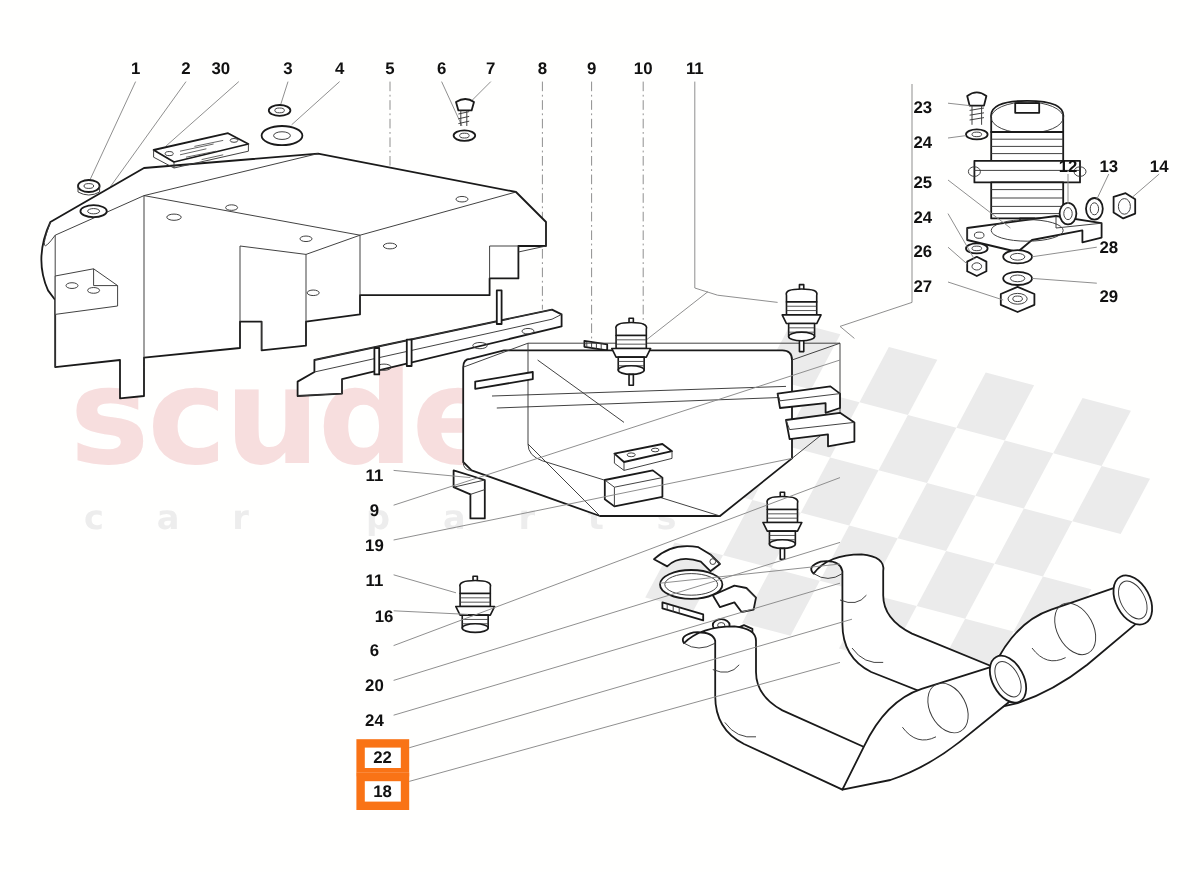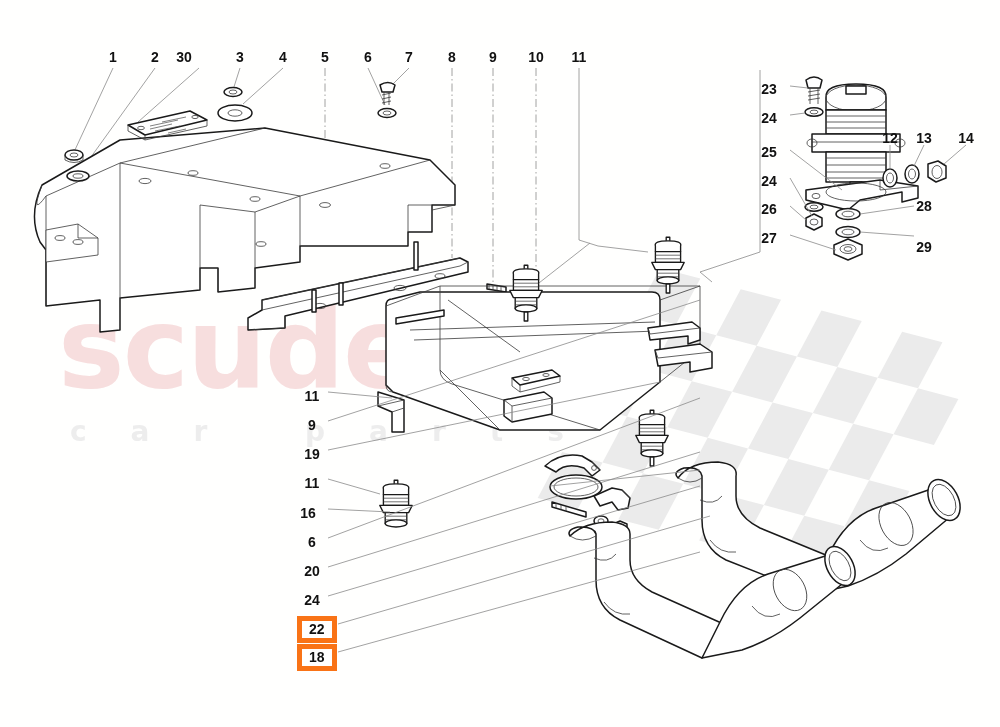--- a/index.html
+++ b/index.html
@@ -8,21 +8,21 @@
   #stage{position:relative;width:1000px;height:727px;background:#fffffe;overflow:hidden;}
   #stage svg.layer{position:absolute;left:0;top:0;width:1000px;height:727px;}
   .wm-scuderia{position:absolute;left:58px;top:292px;font-size:112px;font-weight:bold;
       color:#f7dede;letter-spacing:-2px;line-height:1;user-select:none;
       font-family:"DejaVu Sans",sans-serif;}
   .wm-carparts{position:absolute;left:70px;top:418px;font-size:28px;font-weight:bold;
       color:#ededed;letter-spacing:44px;line-height:1;user-select:none;
       font-family:"DejaVu Sans",sans-serif;}
   .lbl{position:absolute;font-size:14px;font-weight:bold;color:#111;
        font-family:"Liberation Sans",sans-serif;line-height:14px;white-space:nowrap;}
-  .lbl.boxed{border:5px solid #f97316;background:#fff;padding:2px 7px;line-height:13px;}
+  .lbl.boxed{border:7px solid #f97316;background:#fff;padding:2px 7px;line-height:13px;}
   .ctr{transform:translateX(-50%);}
 </style>
 </head>
 <body>
 
 <div id="stage">
 
   <div class="wm-scuderia">scuderia</div>
   <div class="wm-carparts">car parts</div>
 
@@ -429,21 +429,21 @@
   <div>
     <div class="lbl ctr" style="left:924px;top:199px">28</div>
     <div class="lbl ctr" style="left:924px;top:240px">29</div>
   </div>
 
   <div>
     <div class="lbl ctr" style="left:312px;top:389px">11</div>
     <div class="lbl ctr" style="left:312px;top:418px">9</div>
     <div class="lbl ctr" style="left:312px;top:447px">19</div>
     <div class="lbl ctr" style="left:312px;top:476px">11</div>
-    <div class="lbl ctr" style="left:308px;top:506px">16</div>
+    <div class="lbl ctr" style="left:320px;top:506px">16</div>
     <div class="lbl ctr" style="left:312px;top:535px">6</div>
     <div class="lbl ctr" style="left:312px;top:564px">20</div>
     <div class="lbl ctr" style="left:312px;top:593px">24</div>
     <div class="lbl boxed" style="left:297px;top:616px">22</div>
     <div class="lbl boxed" style="left:297px;top:644px">18</div>
   </div>
 
 </div>
 
 </body></html>

